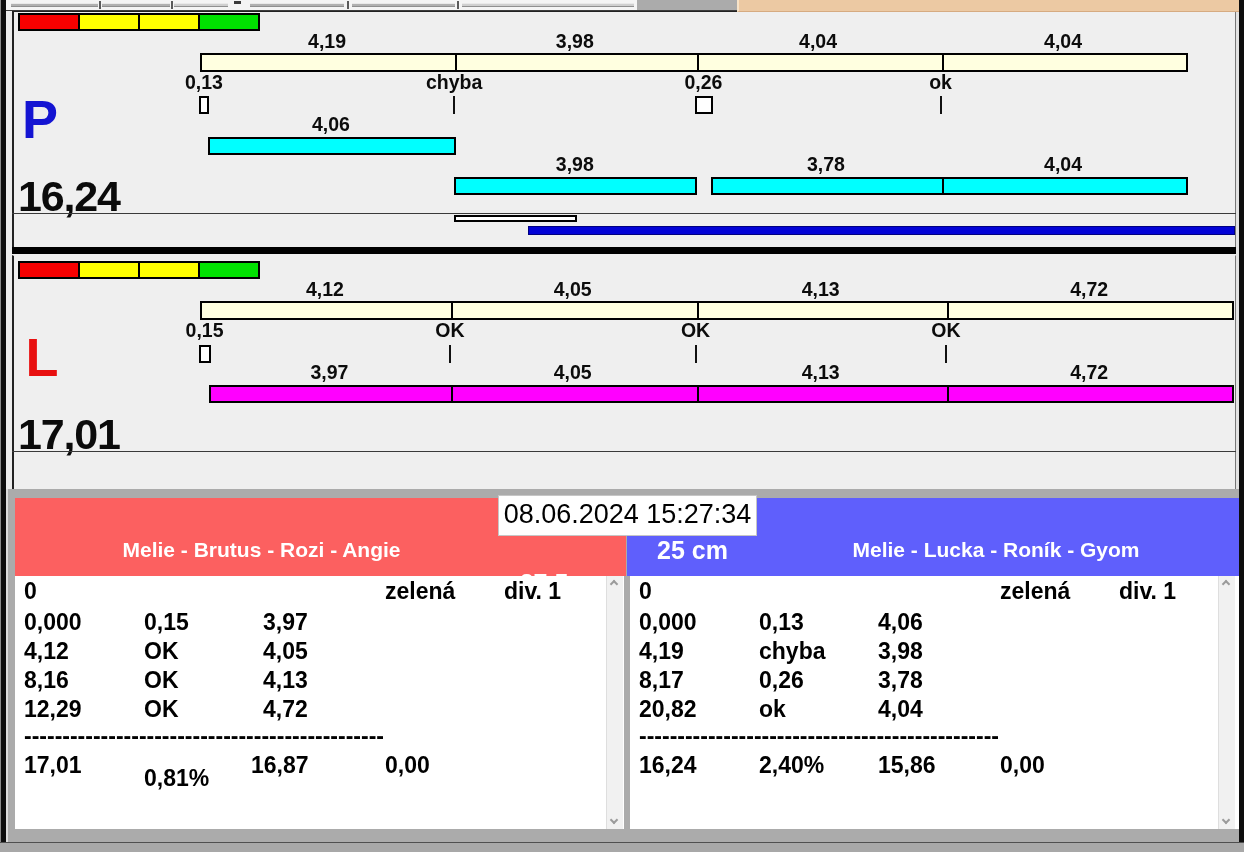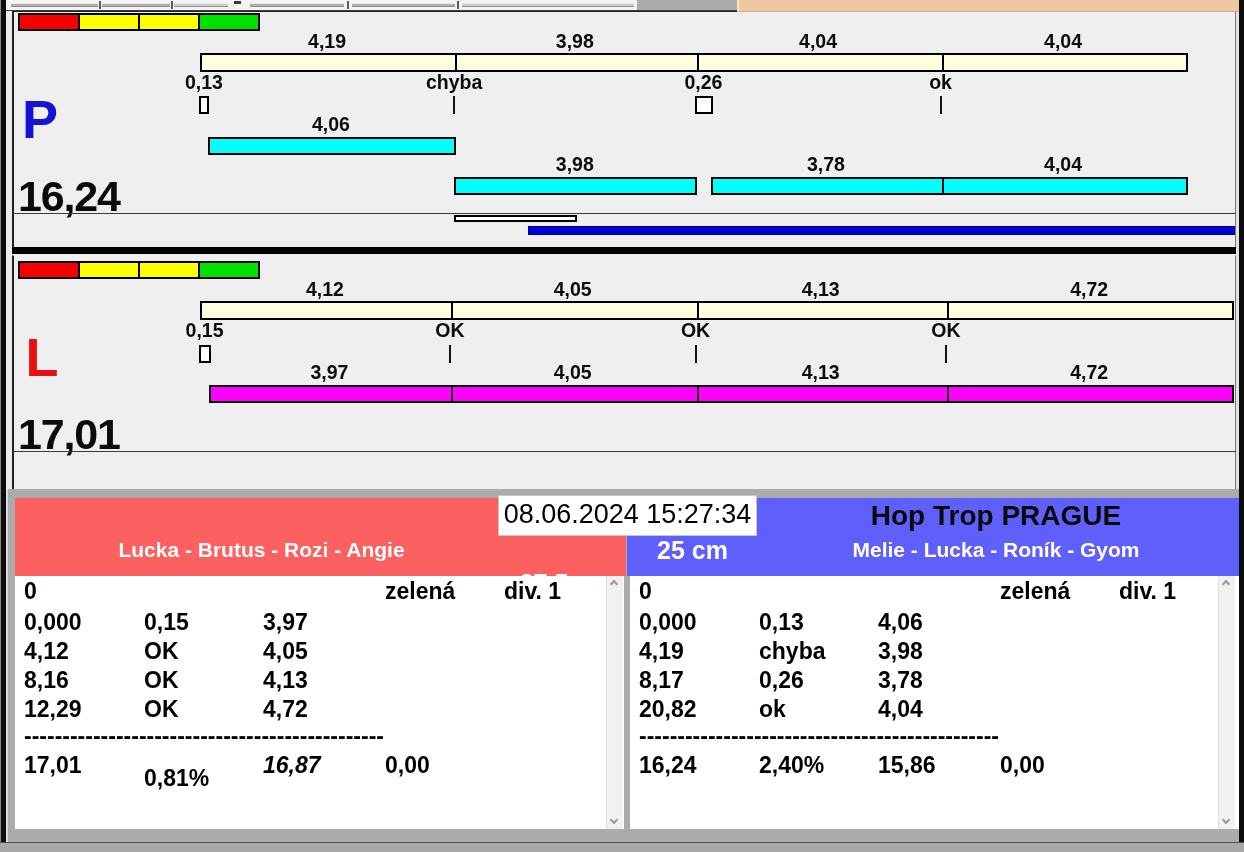--- a/index.html
+++ b/index.html
@@ -160,25 +160,24 @@
       <div class="run-label" style="left: 488.694px; top: 105px;">4,05</div>
       <div class="run-label" style="left: 736.753px; top: 105px;">4,13</div>
       <div class="run-label" style="left: 1005.13px; top: 105px;">4,72</div>
       <div class="lane-letter" style="left: 11.5px; top: 74.4px; color: rgb(232, 16, 16);">L</div>
       <div class="lane-total" style="left: 4px; top: 156.5px;">17,01</div>
       <div class="lane-hline" style="left: -2px; top: 195px; width: 1225px;"></div>
     </div>
 
   <div id="bottom-section">
     <div class="team-header" id="team-header-left" style="left: 9px; width: 611px; background: rgb(252, 96, 96);">
-      <div class="team-subtitle" style="left:5px; width:483px;">Lucka - Brutus - Rozi - Angie</div>
+      <div class="team-subtitle" style="left:5px; width:483px;">Melie - Brutus - Rozi - Angie</div>
       <div class="cm-label" style="left:487px; width:127px;margin-top:33px;">27,5 cm</div>
     </div>
     <div class="team-header" id="team-header-right" style="left: 620.5px; width: 612.5px; background: rgb(95, 95, 252);">
-      <div class="team-title" style="left:129px; width:481px;">Hop Trop PRAGUE</div>
       <div class="team-subtitle" style="left:129px; width:481px;">Melie - Lucka - Roník - Gyom</div>
       <div class="cm-label" style="left:0; width:132px;">25 cm</div>
     </div>
     <div id="date-box">08.06.2024 15:27:34</div>
 
     <div class="result-area" id="result-area-left" style="left:9px;">
       <div class="scrollbar" style="left:591px;">
         <div class="scroll-chevron chevron-up" style="top:3px;">
             <span></span>
           </div>
@@ -197,21 +196,21 @@
         <div class="result-cell" style="left: 248px; top: 65.2px;">4,05</div>
         <div class="result-cell" style="left: 9px; top: 93.8px;">8,16</div>
         <div class="result-cell" style="left: 129px; top: 93.8px;">OK</div>
         <div class="result-cell" style="left: 248px; top: 93.8px;">4,13</div>
         <div class="result-cell" style="left: 9px; top: 123px;">12,29</div>
         <div class="result-cell" style="left: 129px; top: 123px;">OK</div>
         <div class="result-cell" style="left: 248px; top: 123px;">4,72</div>
         <div class="dash-row" style="left: 9px; top: 150.3px;">-----------------------------------------------</div>
         <div class="result-cell" style="left: 9px; top: 178.7px;">17,01</div>
         <div class="result-cell" style="left: 129px; top: 192px;">0,81%</div>
-        <div class="result-cell" style="left: 248px; top: 178.7px; font-style: italic;">16,87</div>
+        <div class="result-cell" style="left: 236px; top: 178.7px;">16,87</div>
         <div class="result-cell" style="left: 370px; top: 178.7px;">0,00</div>
       </div>
     <div class="result-area" id="result-area-right" style="left:624px;">
       <div class="scrollbar" style="left:588px;">
         <div class="scroll-chevron chevron-up" style="top:3px;">
             <span></span>
           </div>
         <div class="scroll-chevron chevron-down" style="top:242px;">
             <span></span>
           </div>

